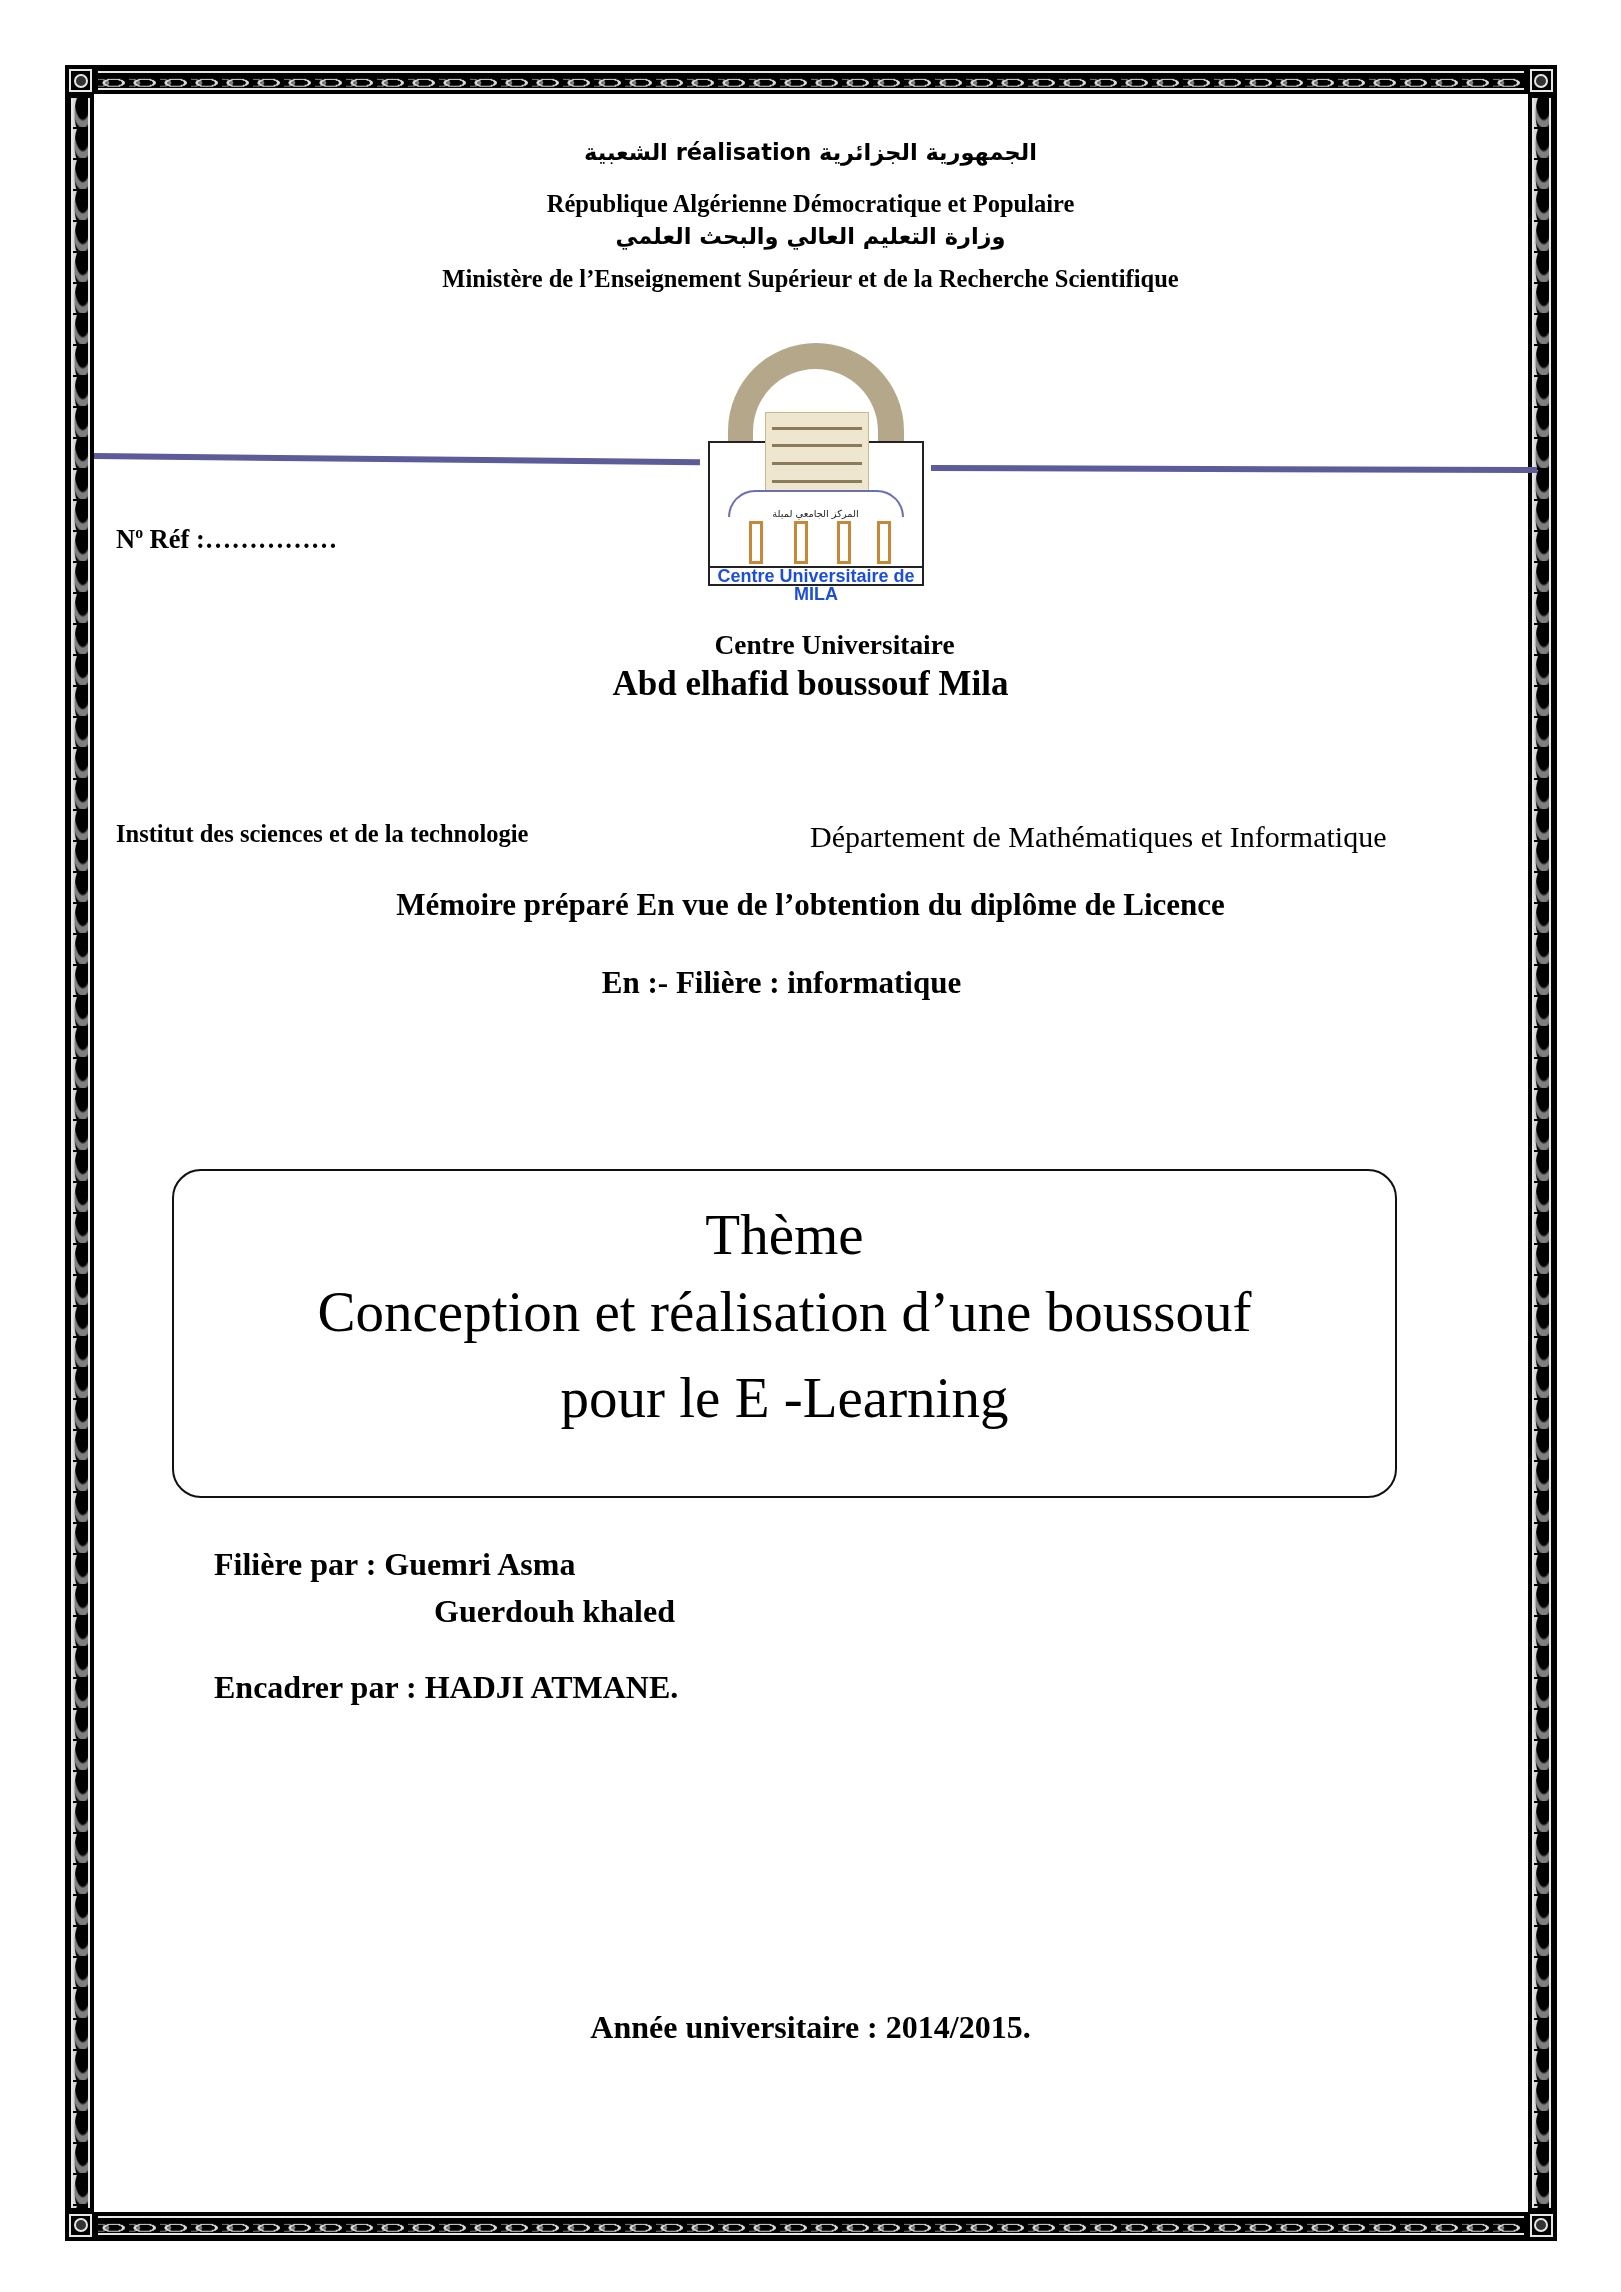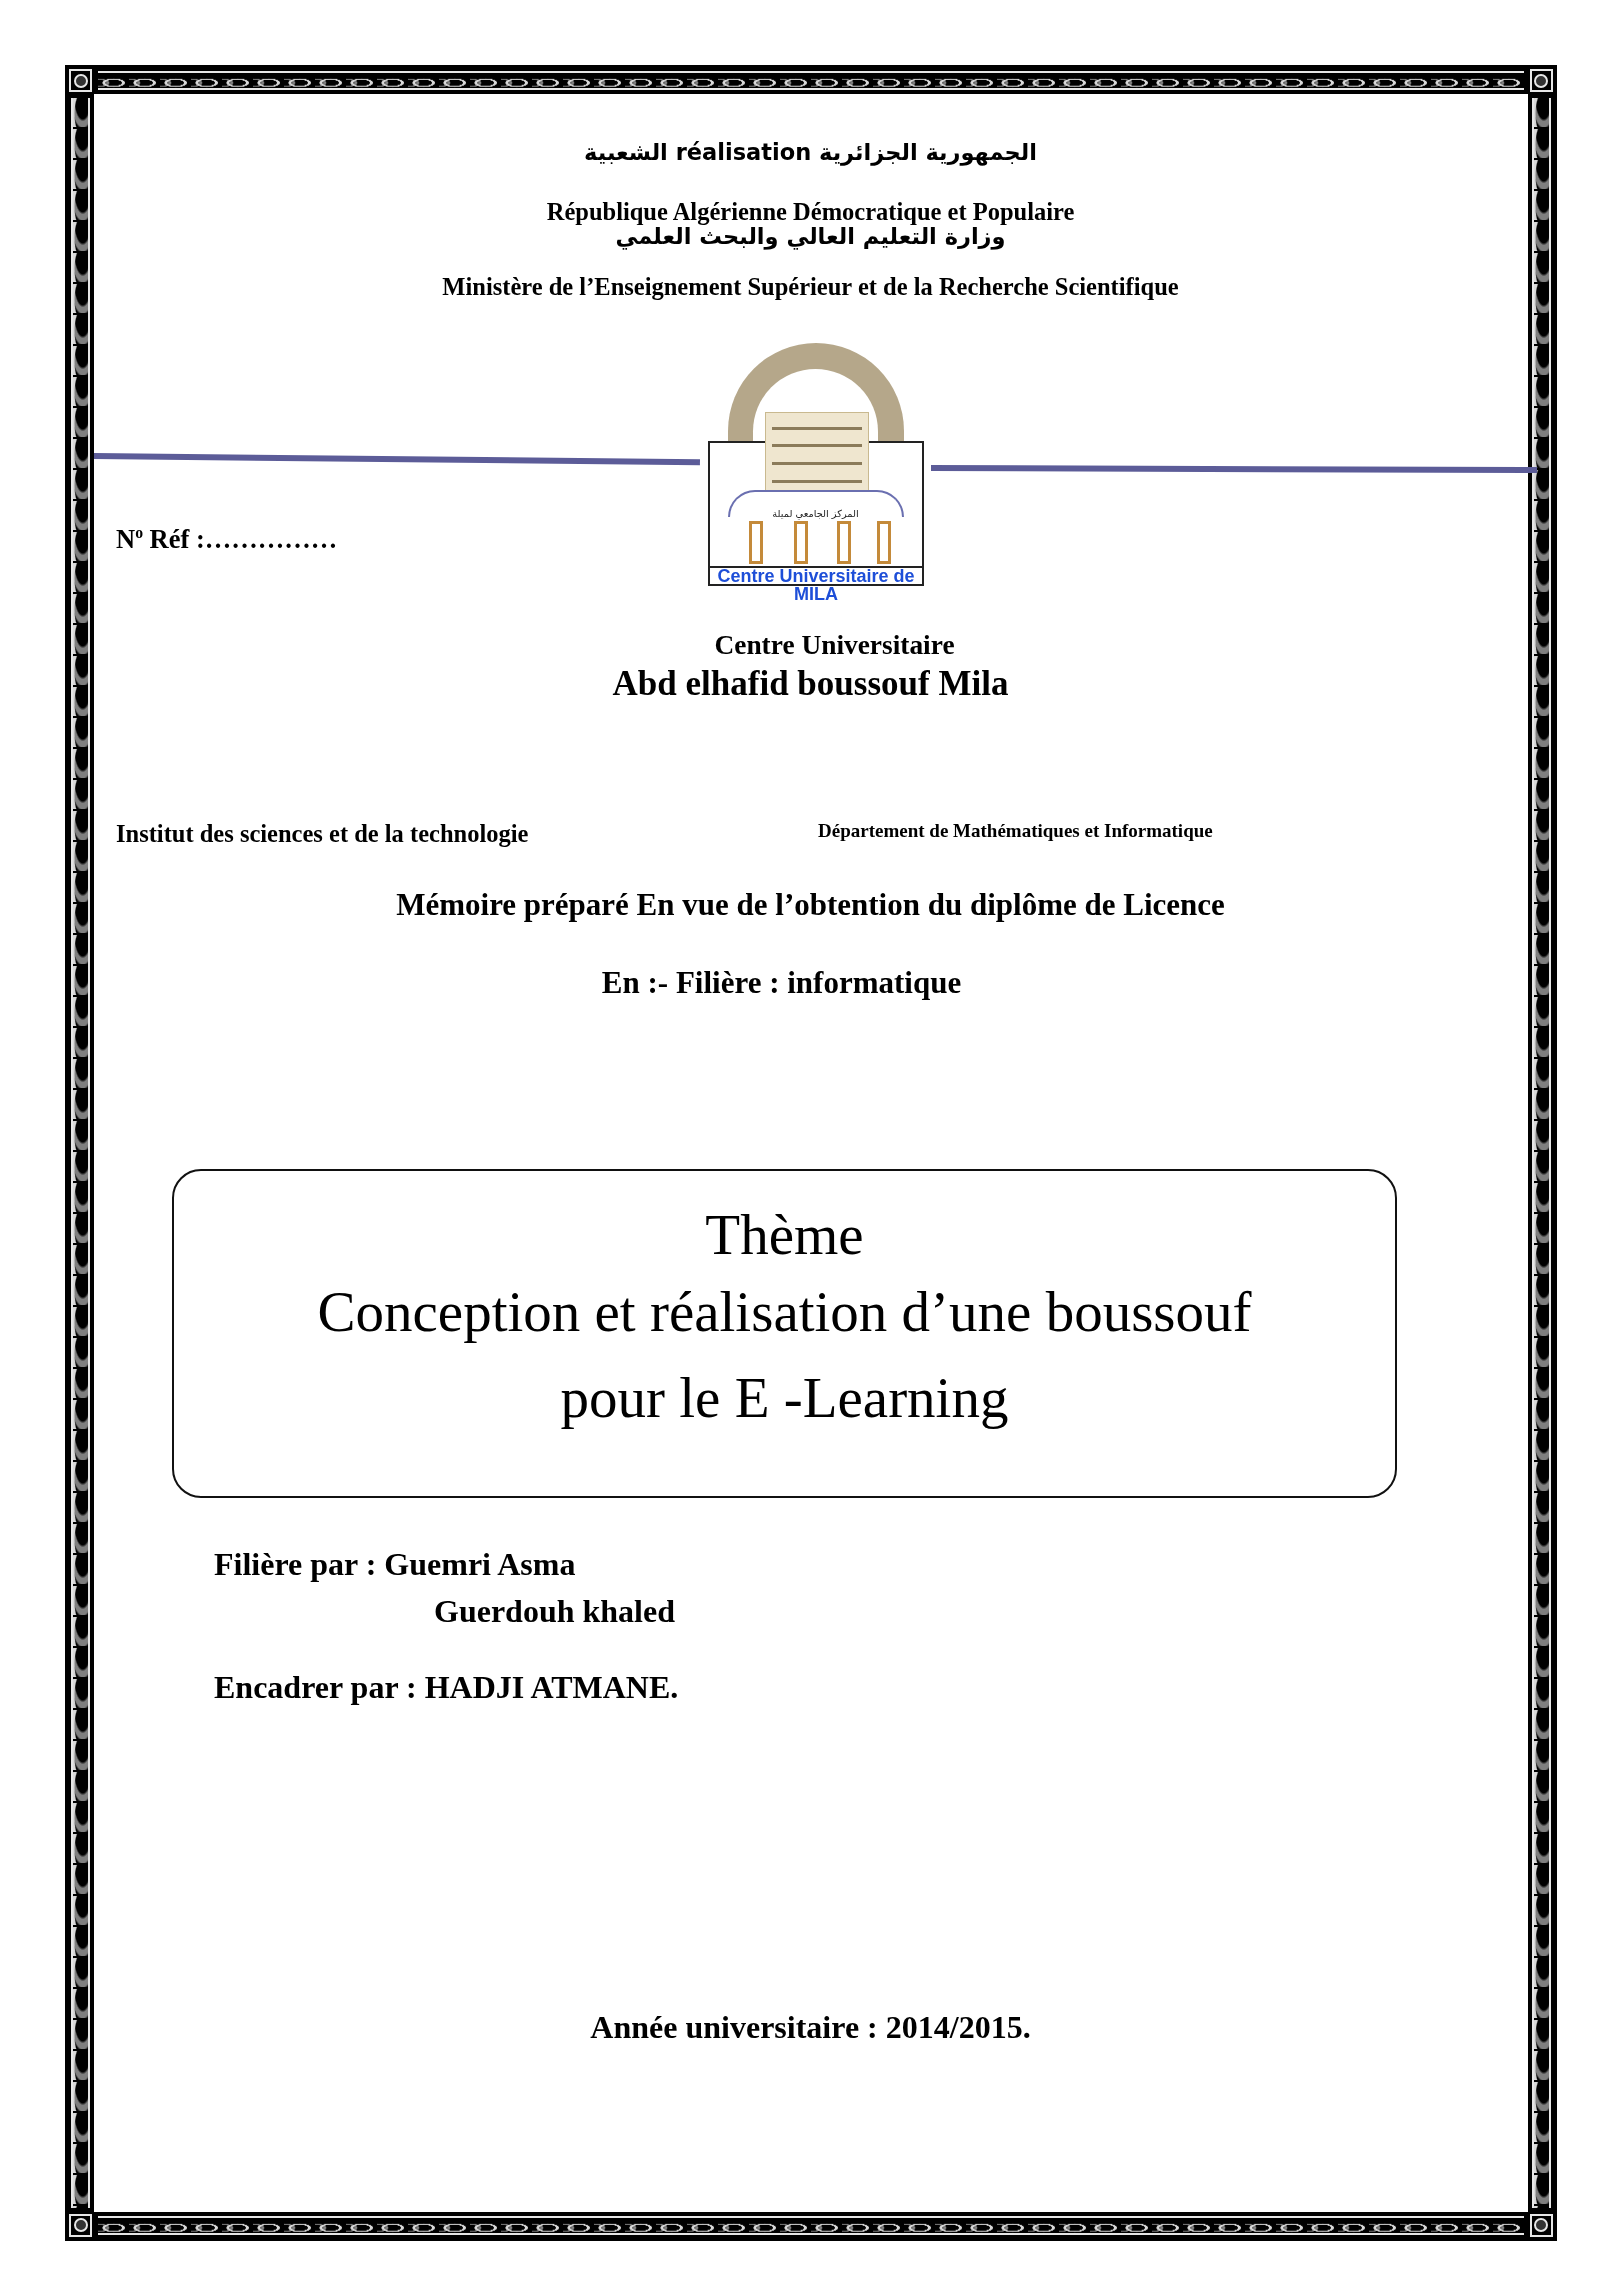--- a/index.html
+++ b/index.html
@@ -27,21 +27,21 @@
       #000; border-left: 2px solid #e6e6e6; border-right: 2px solid #e6e6e6; box-sizing: border-box; }
   .corner { position: absolute; width: 23.5px; height: 23.5px; border: 2px solid #e6e6e6; box-sizing: border-box; background: #000;
             display: flex; align-items: center; justify-content: center; }
   .corner::after { content: ""; width: 9.8px; height: 9.8px; border-radius: 50%; border: 2.9px solid #e6e6e6; background: #333; }
   .corner.tl { left: 3.9px; top: 3.9px; } .corner.tr { right: 3.9px; top: 3.9px; }
   .corner.bl { left: 3.9px; bottom: 3.9px; } .corner.br { right: 3.9px; bottom: 3.9px; }
 
   
   .center { position: absolute; left: 0; width: 1621px; text-align: center; font-weight: bold; }
   .arabic { font-family: "DejaVu Sans", sans-serif; font-size: 22.5px; direction: rtl; }
-  .hdr-fr { font-size: 24.5px; margin-top: 8px; }
+  .hdr-fr { font-size: 24.5px; }
 
   .rule { position: absolute; height: 5.9px; background: #5c5c98; }
 
   .logo { position: absolute; left: 708px; top: 343px; width: 216px; height: 245px; }
   .logo .arch { position: absolute; left: 19.6px; top: 0; width: 176px; height: 176px; border-radius: 88px 88px 0 0;
                 background: #b5a78a; }
   .logo .arch-hole { position: absolute; left: 45px; top: 25.5px; width: 125px; height: 157px; border-radius: 63px 63px 0 0; background: #fff; }
   .logo .box { position: absolute; left: 0; top: 98px; width: 216px; height: 145px; border: 2px solid #222; box-sizing: border-box; background: #fff; }
   .logo .building { position: absolute; left: 57px; top: 69px; width: 102px; height: 88px; background: #efe6cf; border: 1px solid #c9b98f; }
   .logo .building .win { position: absolute; left: 5.9px; right: 5.9px; height: 2.9px; background: #8b7b5a; }
@@ -50,21 +50,21 @@
   .logo .book-txt { position: absolute; left: 39px; top: 165px; width: 137px; text-align: center; font-size: 9.8px;
                     font-family: "DejaVu Sans", sans-serif; color: #222; direction: rtl; }
   .logo .pillar { position: absolute; top: 178px; width: 13.7px; height: 43px; border: 3.9px solid #c48a3a; box-sizing: border-box; background: #fff; }
   .logo .caption { position: absolute; left: 2px; right: 2px; top: 223px; height: 17.6px; border-top: 2px solid #222;
                    text-align: center; font-family: "Liberation Sans", sans-serif; font-size: 18px; color: #1d4ed8; font-weight: bold; line-height: 17.6px; }
 
   .ref { position: absolute; left: 116px; top: 524px; font-size: 26.5px; font-weight: bold; }
   .ref sup { font-size: 15.7px; }
 
   .inst  { position: absolute; left: 116px; top: 820px; font-size: 24.5px; font-weight: bold; }
-  .dept  { position: absolute; left: 810px; top: 820px; font-size: 19px; font-weight: bold; margin-left: 8px; }
+  .dept  { position: absolute; left: 810px; top: 820px; font-size: 30px; font-weight: normal; }
 
   .theme-box { position: absolute; left: 172px; top: 1169px; width: 1225px; height: 329px; border: 2px solid #111;
                border-radius: 29px; box-sizing: border-box; text-align: center; font-weight: normal; }
   .theme-box .t1 { font-size: 57px; margin-top: 29px; line-height: 69px; }
   .theme-box .t2 { font-size: 57px; line-height: 86px; }
 
   .prep { position: absolute; left: 214px; top: 1541px; font-size: 32px; font-weight: bold; line-height: 47px; }
   .prep .second { padding-left: 220px; }
   .sup  { position: absolute; left: 214px; top: 1669px; font-size: 32px; font-weight: bold; }
   .year { position: absolute; left: 0; width: 1621px; top: 2009px; text-align: center; font-size: 32px; font-weight: bold; }

